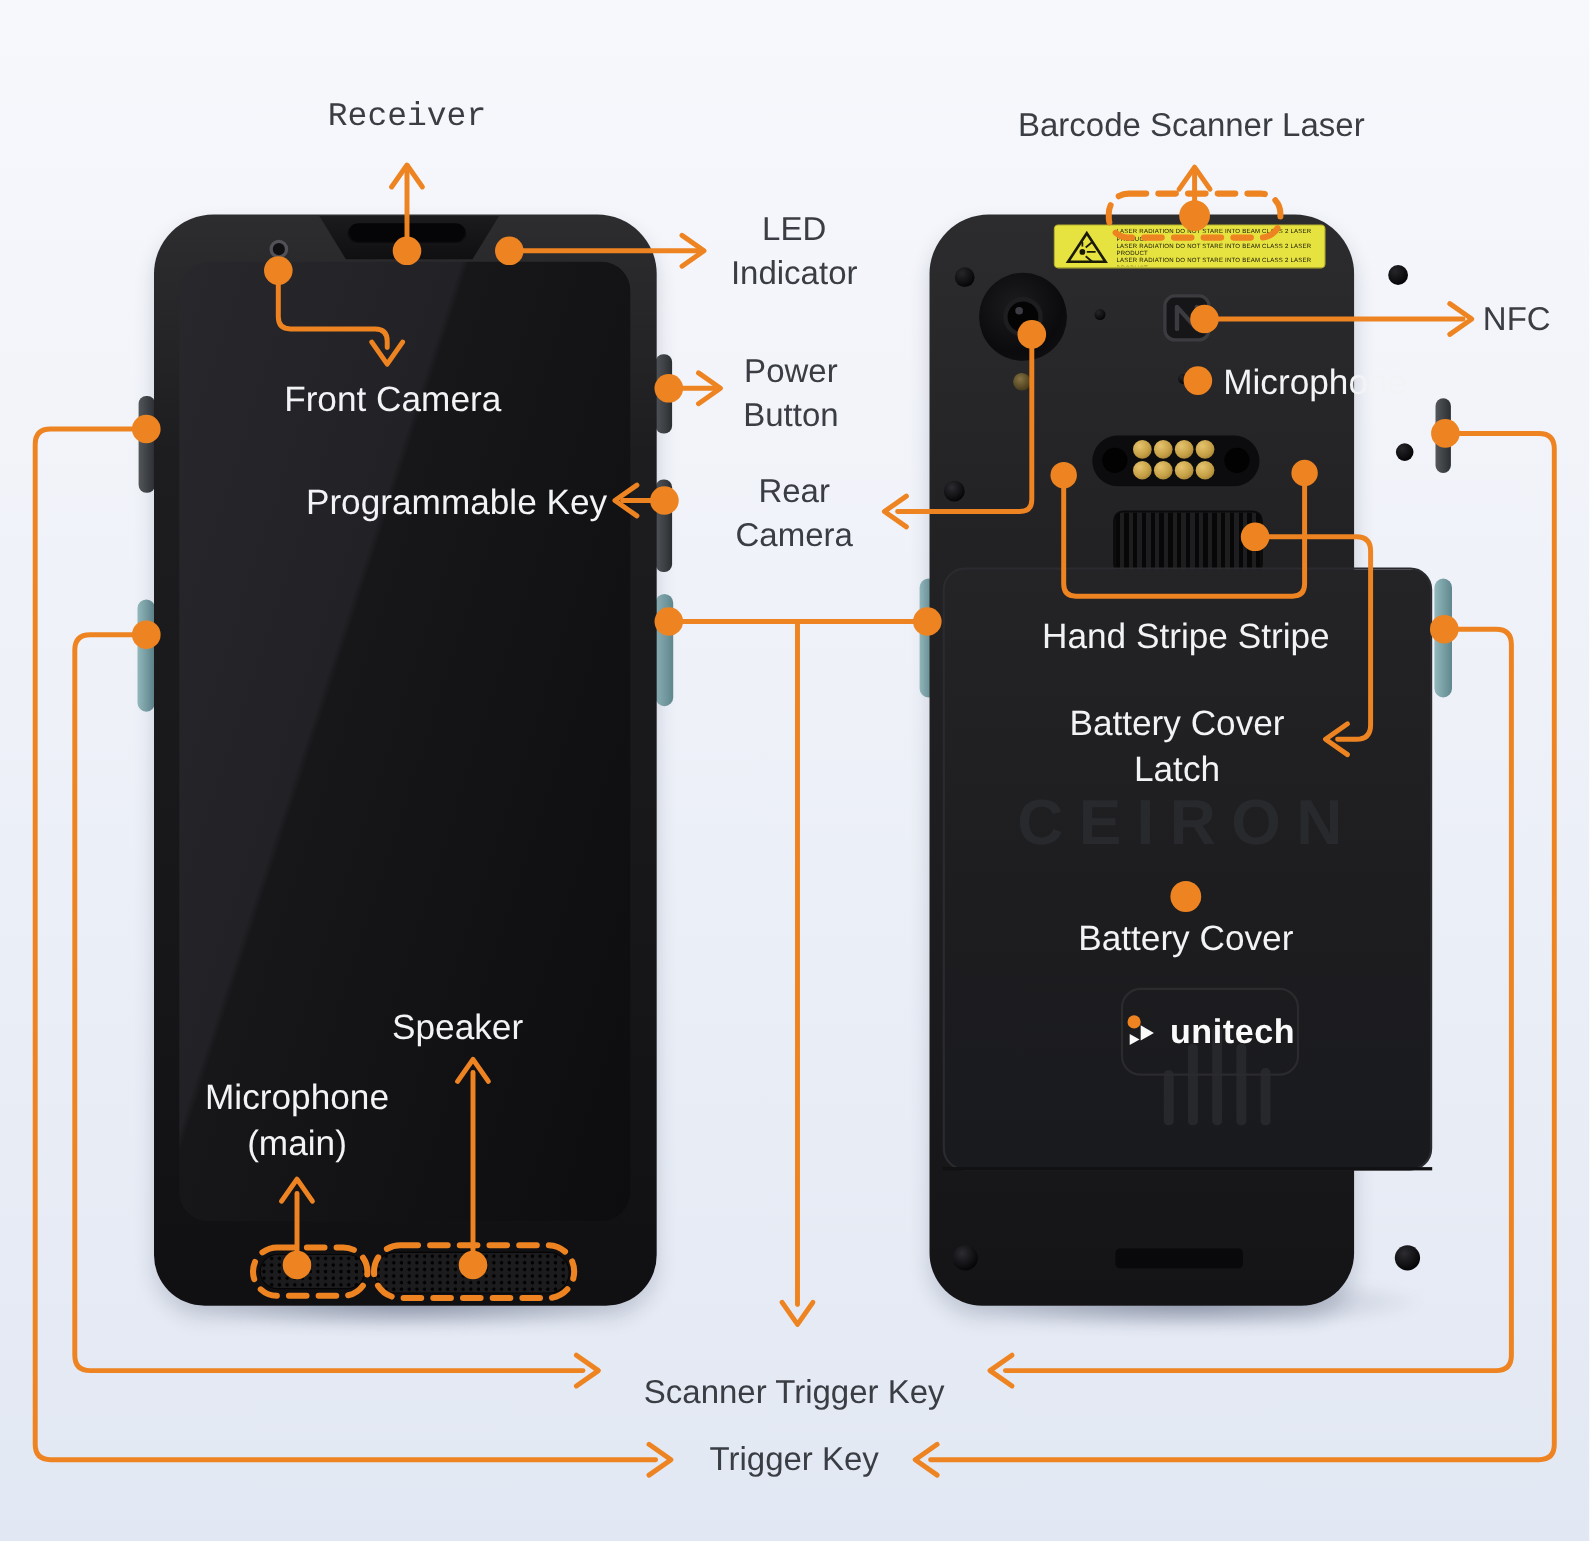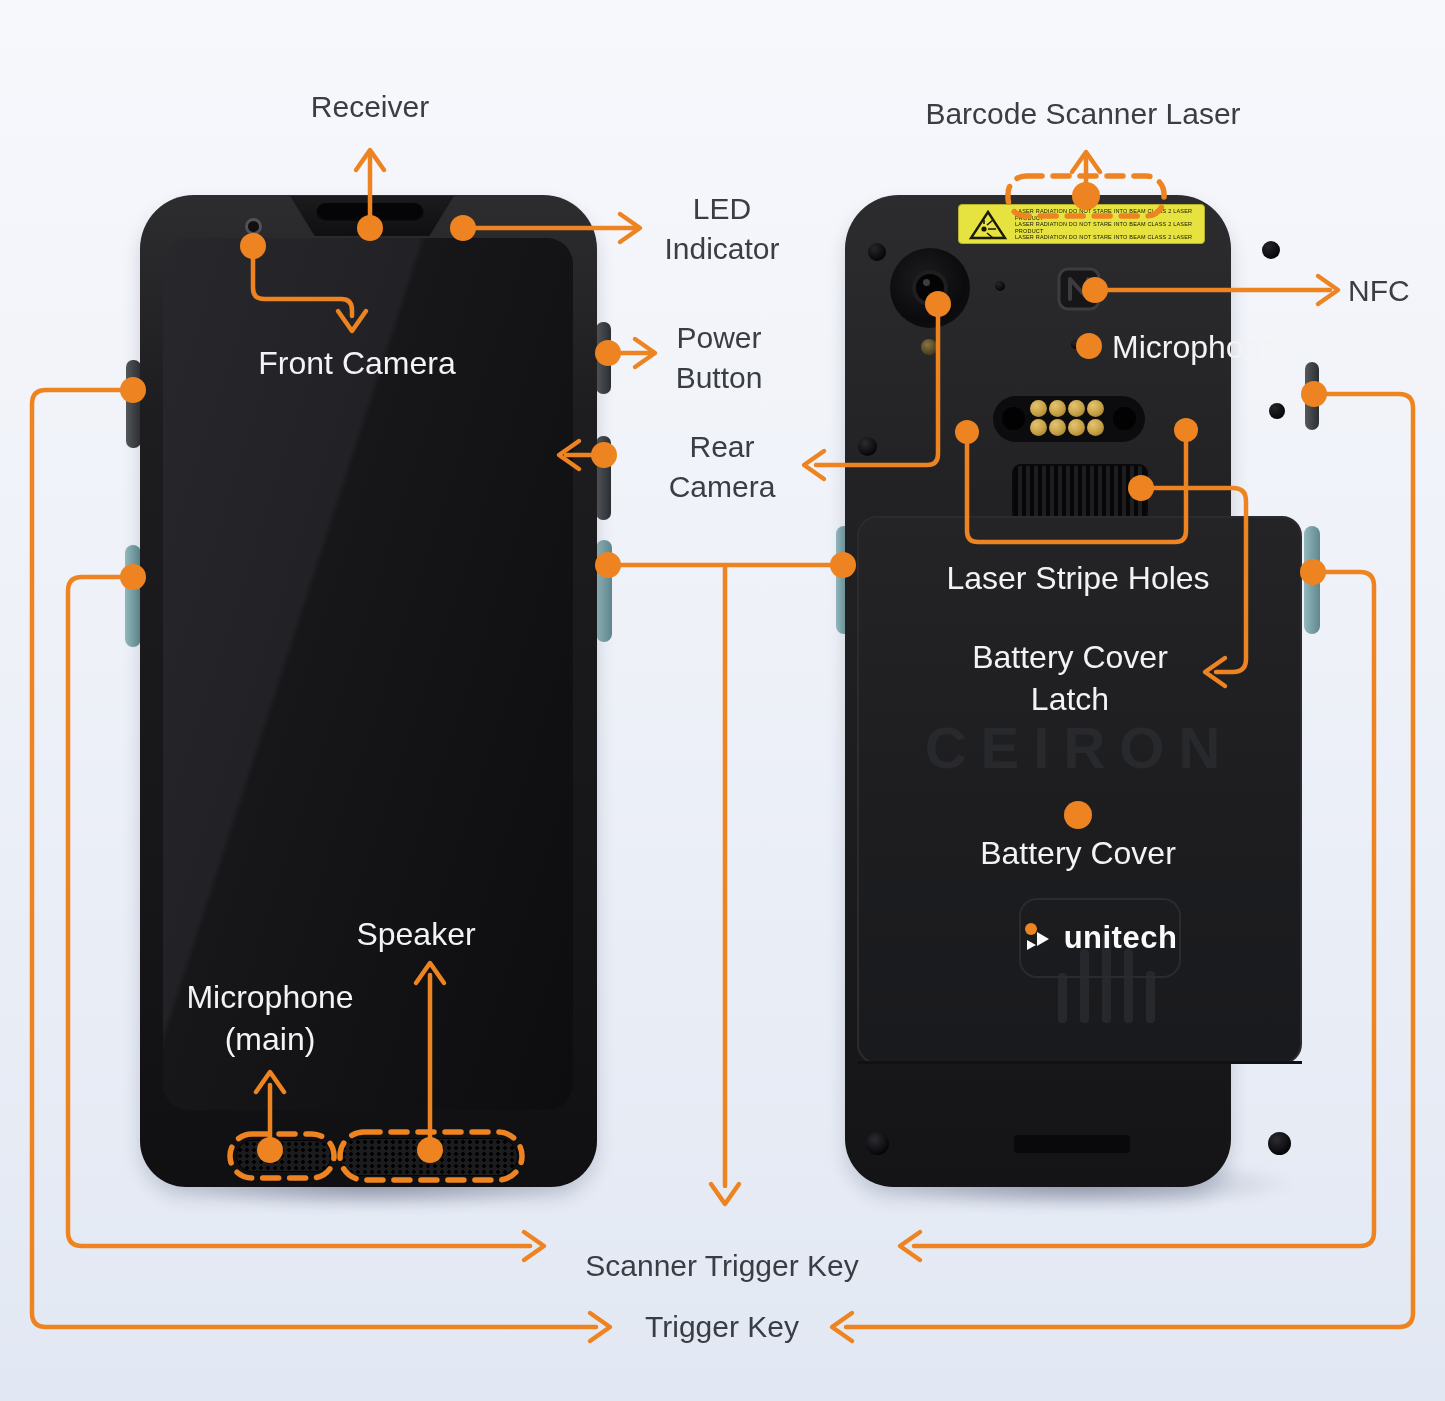--- a/index.html
+++ b/index.html
@@ -271,32 +271,33 @@
 
     <path class="ln" d="M1313,572 H1360 Q1374,572 1374,586 V1232 Q1374,1246 1360,1246 H914"></path>
     <polyline class="ln" points="920,1232 900,1246 920,1260"></polyline>
     <circle class="dot" cx="1313" cy="572" r="13"></circle>
 
     <path class="ln" d="M1314,394 H1399 Q1413,394 1413,408 V1313 Q1413,1327 1399,1327 H846"></path>
     <polyline class="ln" points="852,1313 832,1327 852,1341"></polyline>
     <circle class="dot" cx="1314" cy="394" r="13"></circle>
   </svg>
 
-  <div class="label" style="left:370px;top:107px;">Receiver</div>
+  <div class="label" style="left:370px;top:107px;font-family:Liberation Mono, monospace;">Receiver</div>
   <div class="label light" style="left:357px;top:363px;">Front Camera</div>
   <div class="label" style="left:722px;top:229px;">LED
 Indicator</div>
   <div class="label" style="left:719px;top:358px;">Power
 Button</div>
+  <div class="label light right-align" style="left:552px;top:456px;">Programmable Key</div>
   <div class="label" style="left:722px;top:467px;">Rear
 Camera</div>
   <div class="label" style="left:1083px;top:114px;">Barcode Scanner Laser</div>
   <div class="label left-align" style="left:1348px;top:291px;text-align:right;">NFC</div>
   <div class="label light left-align" style="left:1112px;top:347px;">Microphone</div>
-  <div class="label light" style="left:1078px;top:578px;">Laser Stripe Holes</div>
+  <div class="label light" style="left:1078px;top:578px;">Hand Stripe Stripe</div>
   <div class="label light" style="left:1070px;top:678px;">Battery Cover
 Latch</div>
   <div class="label light" style="left:1078px;top:853px;">Battery Cover</div>
   <div class="label light" style="left:416px;top:934px;">Speaker</div>
   <div class="label light" style="left:270px;top:1018px;">Microphone
 (main)</div>
   <div class="label" style="left:722px;top:1246px;margin-top:20px;">Scanner Trigger Key</div>
   <div class="label" style="left:722px;top:1327px;">Trigger Key</div>
 
 </div>

